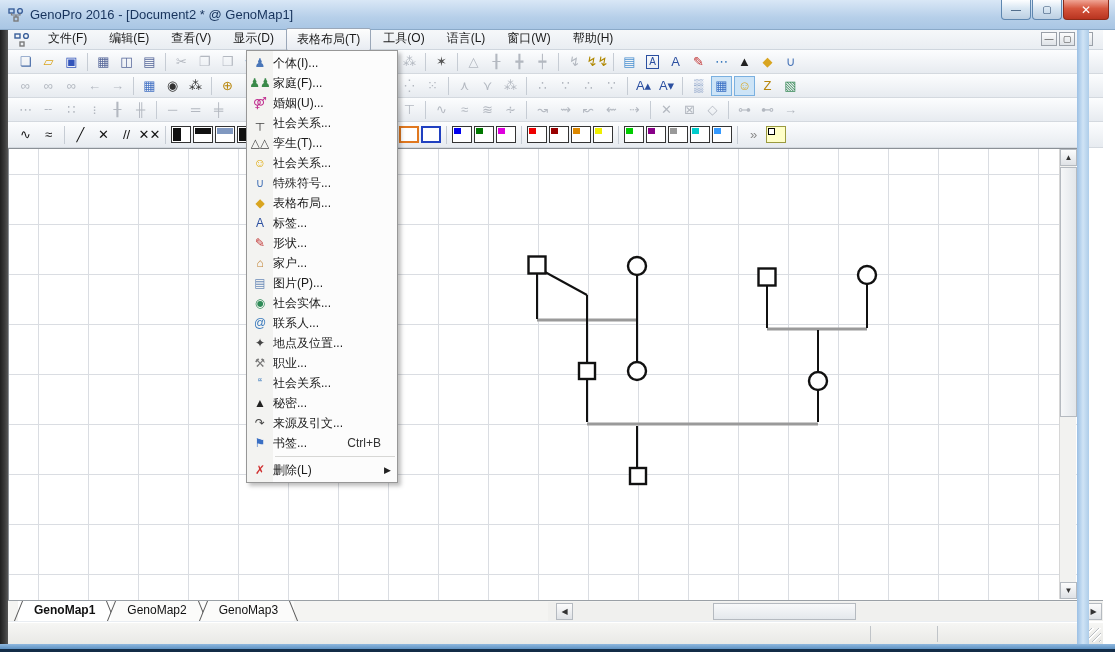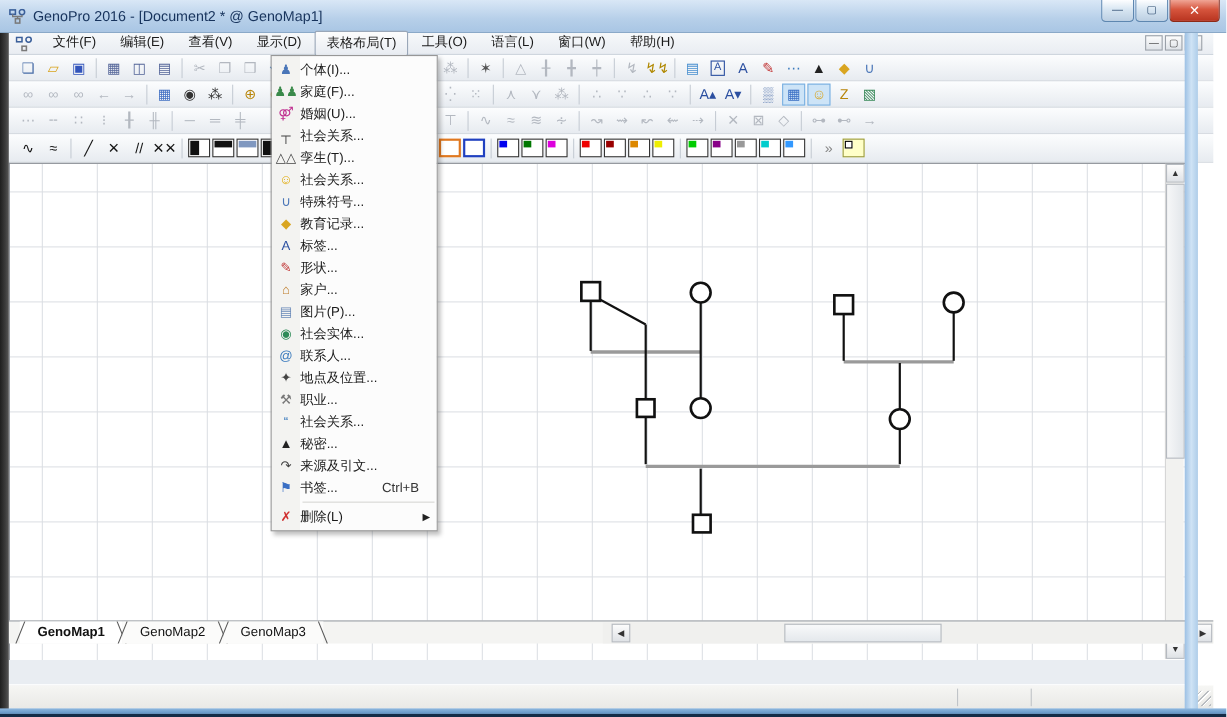--- a/index.html
+++ b/index.html
@@ -80,21 +80,21 @@
   .mdiv { height:1px; background:#d7d7d5; margin:3px 2px 3px 28px; }
 
   
   #vscroll { position:absolute; right:13px; top:149px; width:17px; height:450px; background:#f2f2f0; border-left:1px solid #d6d6d6; }
   .sbtn { position:absolute; left:0; width:17px; height:17px; background:linear-gradient(#fcfcfc,#dfe2e6);
     border:1px solid #b5bac0; font-size:8px; color:#333; display:flex; align-items:center; justify-content:center; }
   #vs-up { top:0; } #vs-down { bottom:0; }
   #vs-thumb { position:absolute; left:0; top:18px; width:17px; height:250px; background:linear-gradient(90deg,#f6f7f8,#e2e6ea); border:1px solid #b5bac0; }
 
   
-  #tabbar { position:absolute; left:8px; top:564px; width:1095px; height:21px; background:#f4f4f2; border-top:1px solid #9aa0a6; display:flex; align-items:stretch; font-size:12px; }
+  #tabbar { position:absolute; left:8px; top:600px; width:1095px; height:21px; background:#f4f4f2; border-top:1px solid #9aa0a6; display:flex; align-items:stretch; font-size:12px; }
   .tab { position:relative; padding:2px 16px 0 16px; color:#111; background:#fbfbfa; }
   .tab::before { content:""; position:absolute; left:0; top:0; bottom:0; width:1px; background:#555; transform:skewX(-22deg); }
   .tab::after  { content:""; position:absolute; right:0; top:0; bottom:0; width:1px; background:#555; transform:skewX(22deg); }
   .tab.active { font-weight:bold; background:#fff; }
   #hscroll { position:absolute; left:540px; right:0; top:1px; height:19px; background:#f0f0ee; }
   #hs-left { left:8px; top:1px; height:17px; }
   #hs-right { right:1px; top:1px; height:17px; left:auto; }
   #hs-thumb { position:absolute; left:165px; top:1px; width:143px; height:17px; background:linear-gradient(#f8f9fa,#e4e8ec); border:1px solid #b5bac0; }
 
   
@@ -594,21 +594,21 @@
         <span class="msub"></span>
       </div>
       <div class="mitem">
         <span class="micon g" style="color: rgb(74, 118, 184);">∪</span>
         <span class="mlabel">特殊符号...</span>
         <span class="msc"></span>
         <span class="msub"></span>
       </div>
       <div class="mitem">
         <span class="micon g" style="color: rgb(217, 165, 32);">◆</span>
-        <span class="mlabel">教育记录...</span>
+        <span class="mlabel">表格布局...</span>
         <span class="msc"></span>
         <span class="msub"></span>
       </div>
       <div class="mitem">
         <span class="micon g" style="color: rgb(43, 79, 160);">A</span>
         <span class="mlabel">标签...</span>
         <span class="msc"></span>
         <span class="msub"></span>
       </div>
       <div class="mitem">

